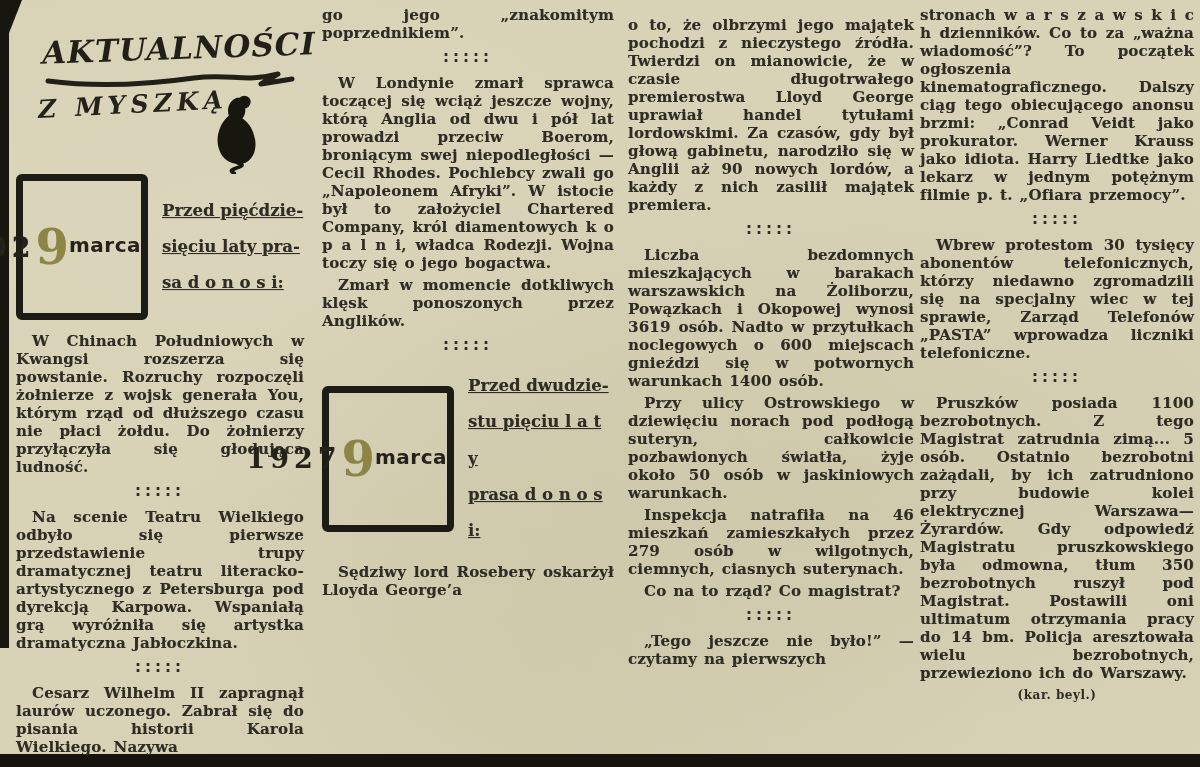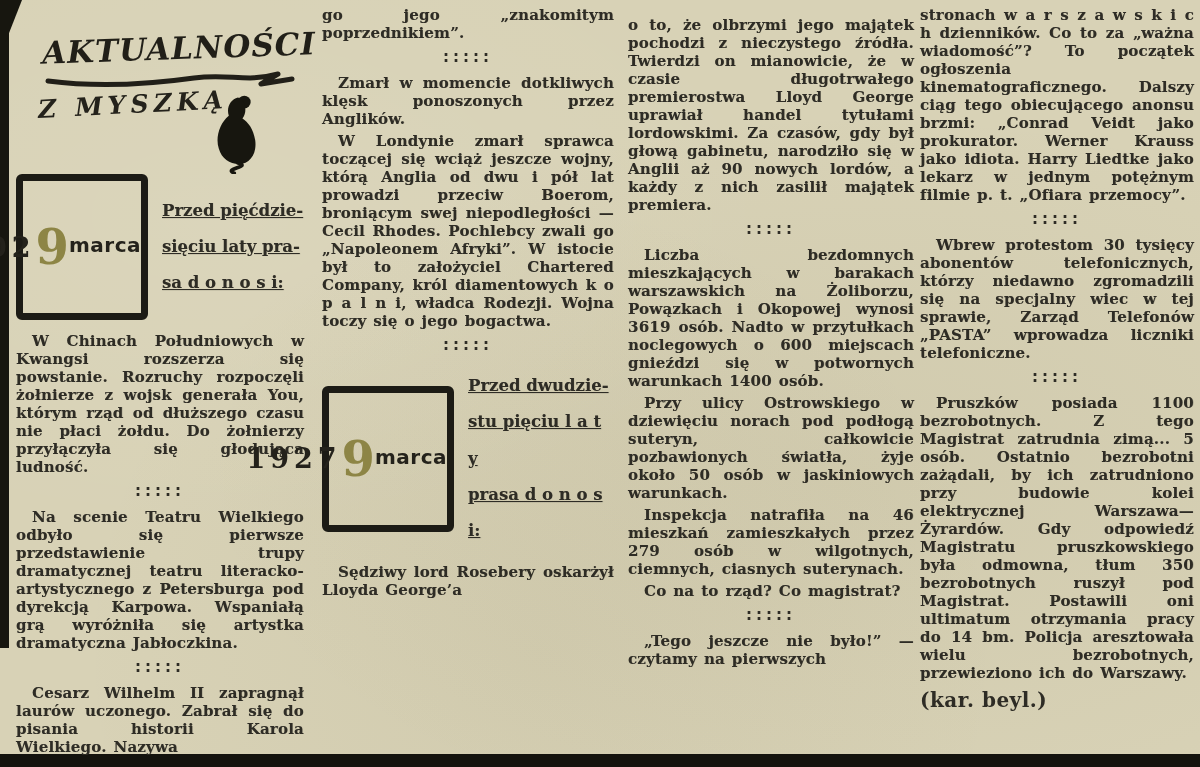--- a/index.html
+++ b/index.html
@@ -30,22 +30,22 @@
   .para{
     font-family:"DejaVu Serif",serif;font-weight:bold;font-size:15px;line-height:18px;
     text-align:justify;margin:0 0 4px;word-spacing:1.5px;letter-spacing:.2px;
     color:var(--ink);text-shadow:.3px .3px 0 rgba(46,44,37,.35);
   }
   .para.indent{text-indent:16px;}
   .sep{
     text-align:center;font-family:"DejaVu Sans",sans-serif;font-weight:bold;
     font-size:15px;line-height:14px;letter-spacing:4px;margin:8px 0 10px;color:var(--ink);
   }
-  .signature{font-family:"DejaVu Serif",serif;font-weight:bold;font-size:20px;
-    text-align:left;margin-top:6px;letter-spacing:.5px;}
+  .signature{font-family:"DejaVu Serif",serif;font-weight:bold;font-size:12px;
+    text-align:center;margin-top:6px;letter-spacing:.5px;}
 
   
   .masthead{position:relative;height:174px;}
   .mh-title{
     position:absolute;left:26px;top:30px;font-family:"DejaVu Serif",serif;
     font-style:italic;font-weight:bold;font-size:31px;letter-spacing:1px;
     transform:rotate(-2deg);color:#211f18;white-space:nowrap;
   }
   .mh-flourish{position:absolute;left:28px;top:66px;width:252px;height:26px;}
   .mh-sub{
@@ -110,22 +110,22 @@
     <p class="para indent">W Chinach Południowych w Kwangsi rozszerza się powstanie. Rozruchy rozpoczęli żołnierze z wojsk generała You, którym rząd od dłuższego czasu nie płaci żołdu. Do żołnierzy przyłączyła się głodująca ludność.</p>
     <div class="sep">:::::</div>
     <p class="para indent">Na scenie Teatru Wielkiego odbyło się pierwsze przedstawienie trupy dramatycznej teatru literacko-artystycznego z Petersburga pod dyrekcją Karpowa. Wspaniałą grą wyróżniła się artystka dramatyczna Jabłoczkina.</p>
     <div class="sep">:::::</div>
     <p class="para indent">Cesarz Wilhelm II zapragnął laurów uczonego. Zabrał się do pisania historii Karola Wielkiego. Nazywa</p>
   </section>
 
   <section class="col" id="col2">
     <p class="para">go jego „znakomitym poprzednikiem”.</p>
     <div class="sep">:::::</div>
+    <p class="para indent">W Londynie zmarł sprawca toczącej się wciąż jeszcze wojny, którą Anglia od dwu i pół lat prowadzi przeciw Boerom, broniącym swej niepodległości — Cecil Rhodes. Pochlebcy zwali go „Napoleonem Afryki”. W istocie był to założyciel Chartered Company, król diamentowych k o p a l n i, władca Rodezji. Wojna toczy się o jego bogactwa.</p>
     <p class="para indent">Zmarł w momencie dotkliwych klęsk ponoszonych przez Anglików.</p>
-    <p class="para indent">W Londynie zmarł sprawca toczącej się wciąż jeszcze wojny, którą Anglia od dwu i pół lat prowadzi przeciw Boerom, broniącym swej niepodległości — Cecil Rhodes. Pochlebcy zwali go „Napoleonem Afryki”. W istocie był to założyciel Chartered Company, król diamentowych k o p a l n i, władca Rodezji. Wojna toczy się o jego bogactwa.</p>
     <div class="sep">:::::</div>
 
     <div class="datebox-row second">
       <div class="datebox">
         <div class="db-year">1927</div>
         <div class="db-day">9</div>
         <div class="db-month">marca</div>
       </div>
       <div class="leadin">Przed dwudzie-
 stu pięciu  l a t y

